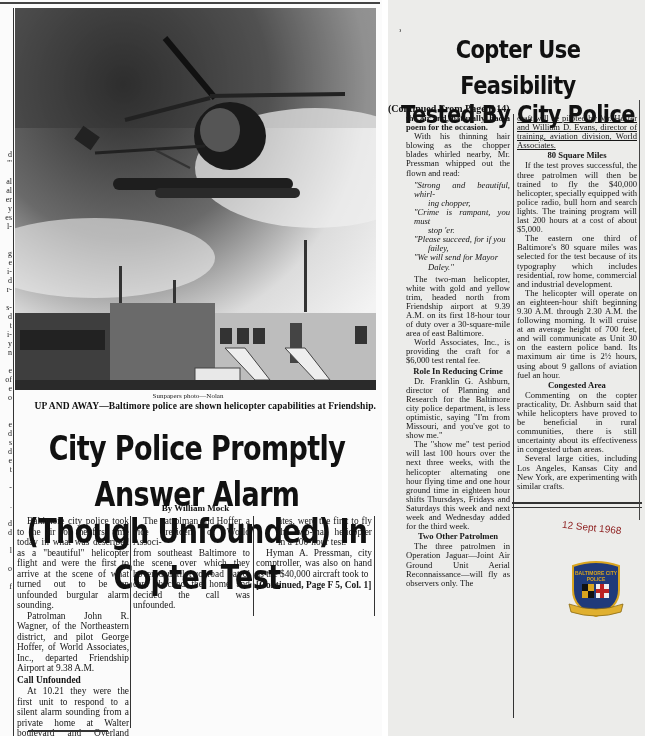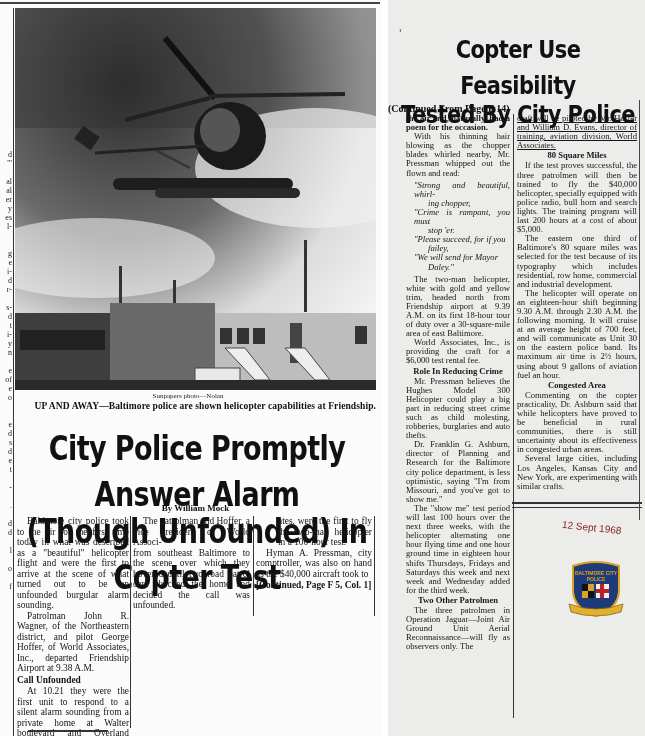--- a/index.html
+++ b/index.html
@@ -192,21 +192,20 @@
         <span>failey,</span>
       </div>
     <div>
         <div>"We will send for Mayor</div>
         <span>Daley."</span>
       </div>
   </div>
   <p>The two-man helicopter, white with gold and yellow trim, headed north from Friendship airport at 9.39 A.M. on its first 18-hour tour of duty over a 30-square-mile area of east Baltimore.</p>
   <p>World Associates, Inc., is providing the craft for a $6,000 test rental fee.</p>
   <p class="sub">Role In Reducing Crime</p>
-  <p>Mr. Pressman believes the Hughes Model 300 Helicopter could play a big part in reducing street crime such as child molesting, robberies, burglaries and auto thefts.</p>
   <p>Dr. Franklin G. Ashburn, director of Planning and Research for the Baltimore city police department, is less optimistic, saying "I'm from Missouri, and you've got to show me."</p>
   <p>The "show me" test period will last 100 hours over the next three weeks, with the helicopter alternating one hour flying time and one hour ground time in eighteen hour shifts Thursdays, Fridays and Saturdays this week and next week and Wednesday added for the third week.</p>
   <p class="sub">Two Other Patrolmen</p>
   <p>The three patrolmen in Operation Jaguar—Joint Air Ground Unit Aerial Reconnaissance—will fly as observers only. The</p>
 </div>
 <div class="col-rule" style="left:513px; top:114px; height:604px;"></div>
 
 <div class="rcol" style="left:517px; top:114px; width:120px;">
   <p style="text-indent:0;text-decoration:underline;">craft will be piloted by Mr. Hoffer and William D. Evans, director of training, aviation division, World Associates.</p>
   <p class="sub">80 Square Miles</p>

